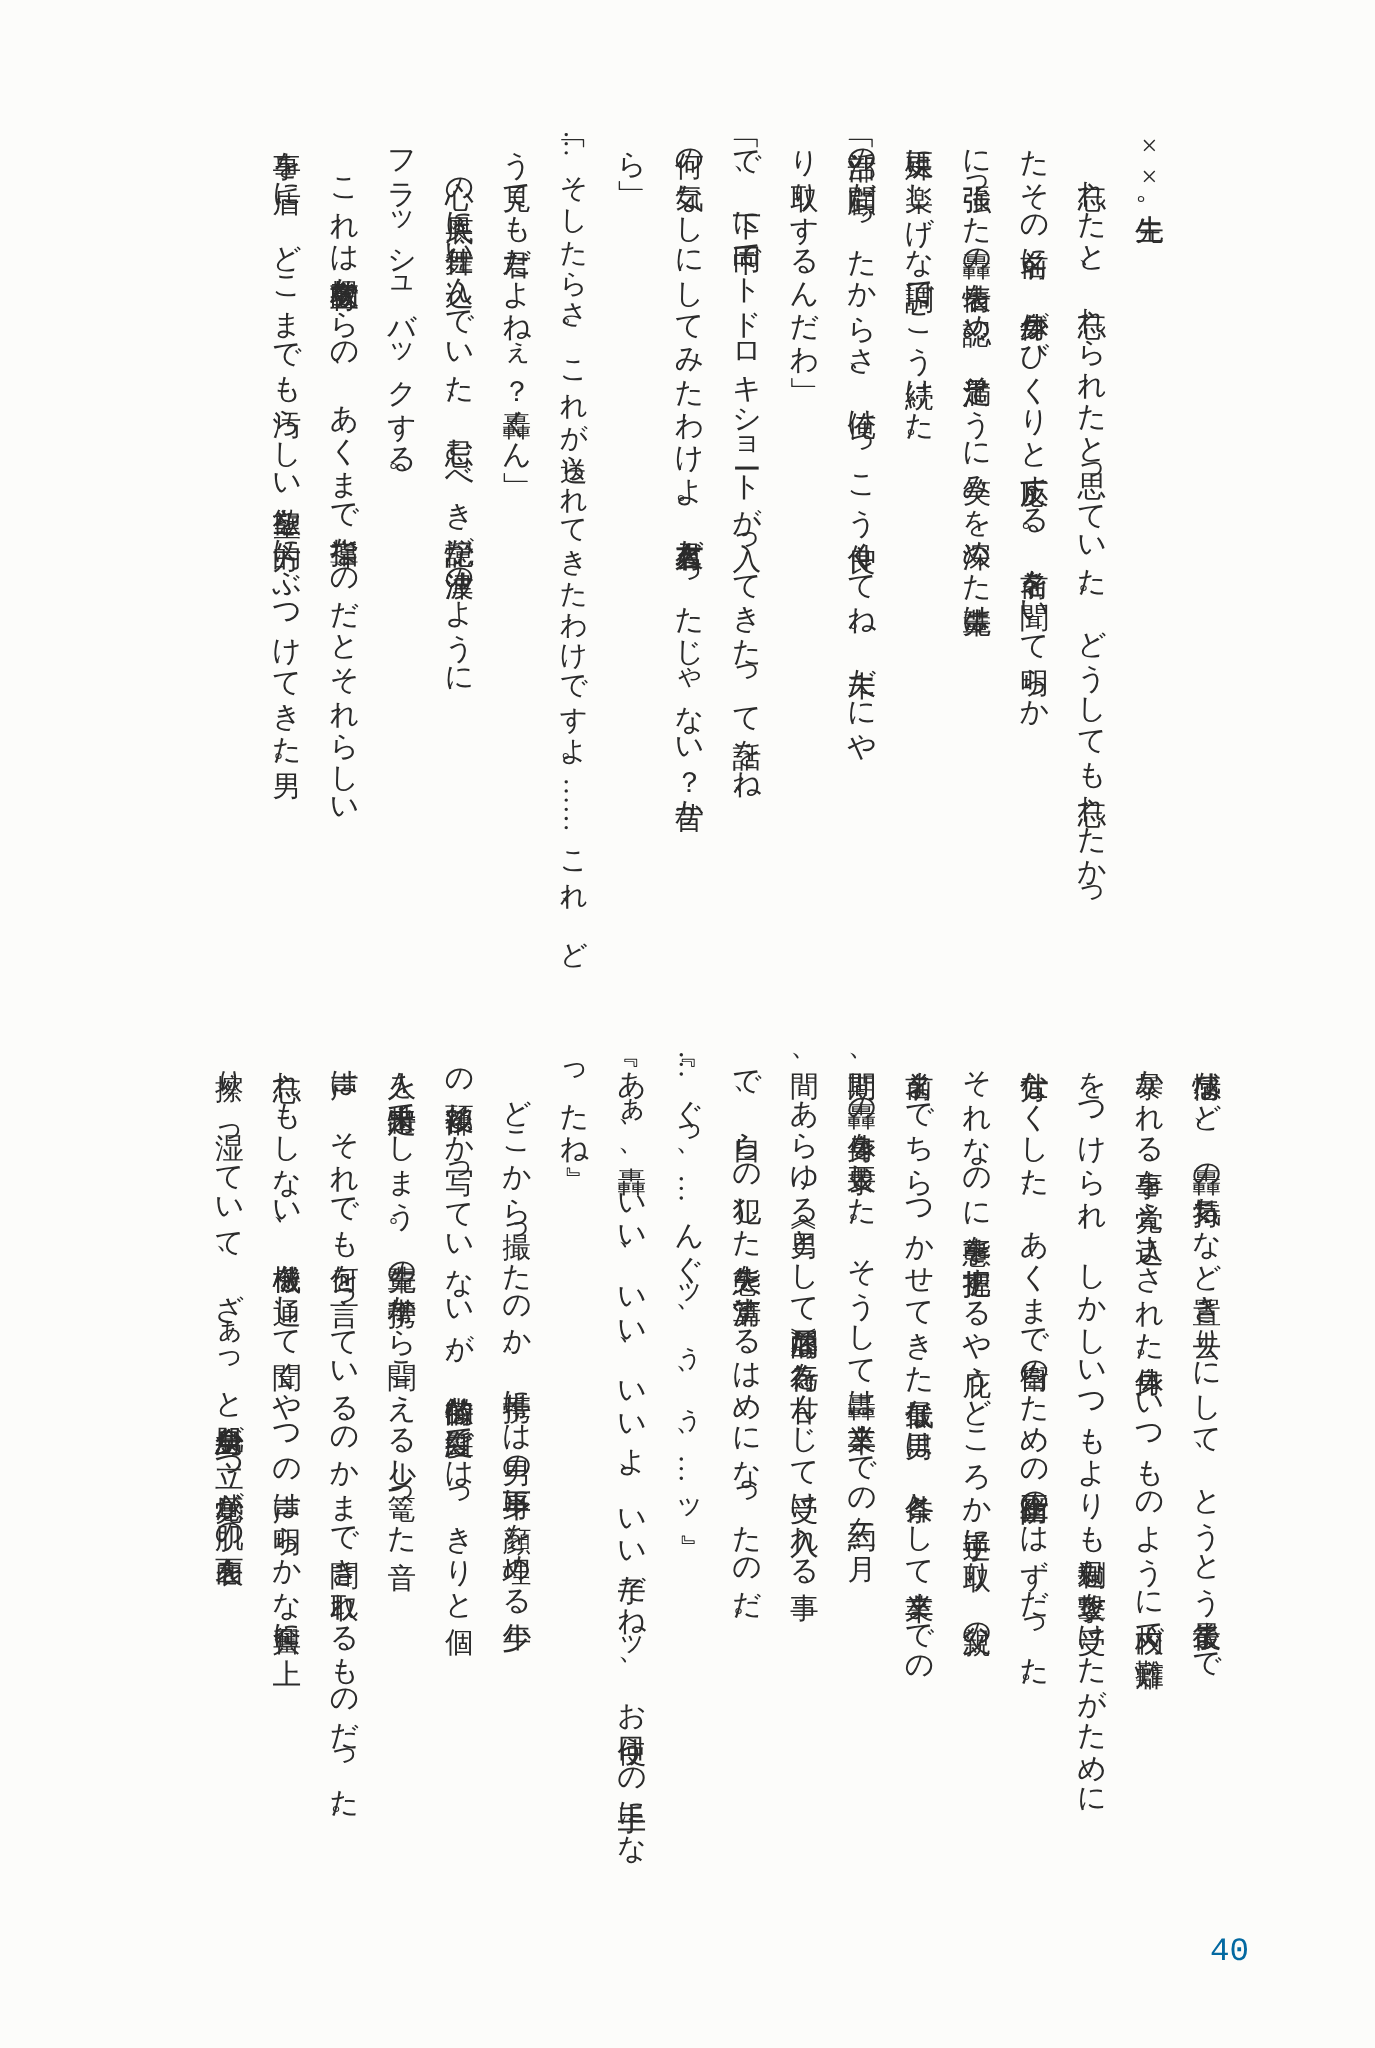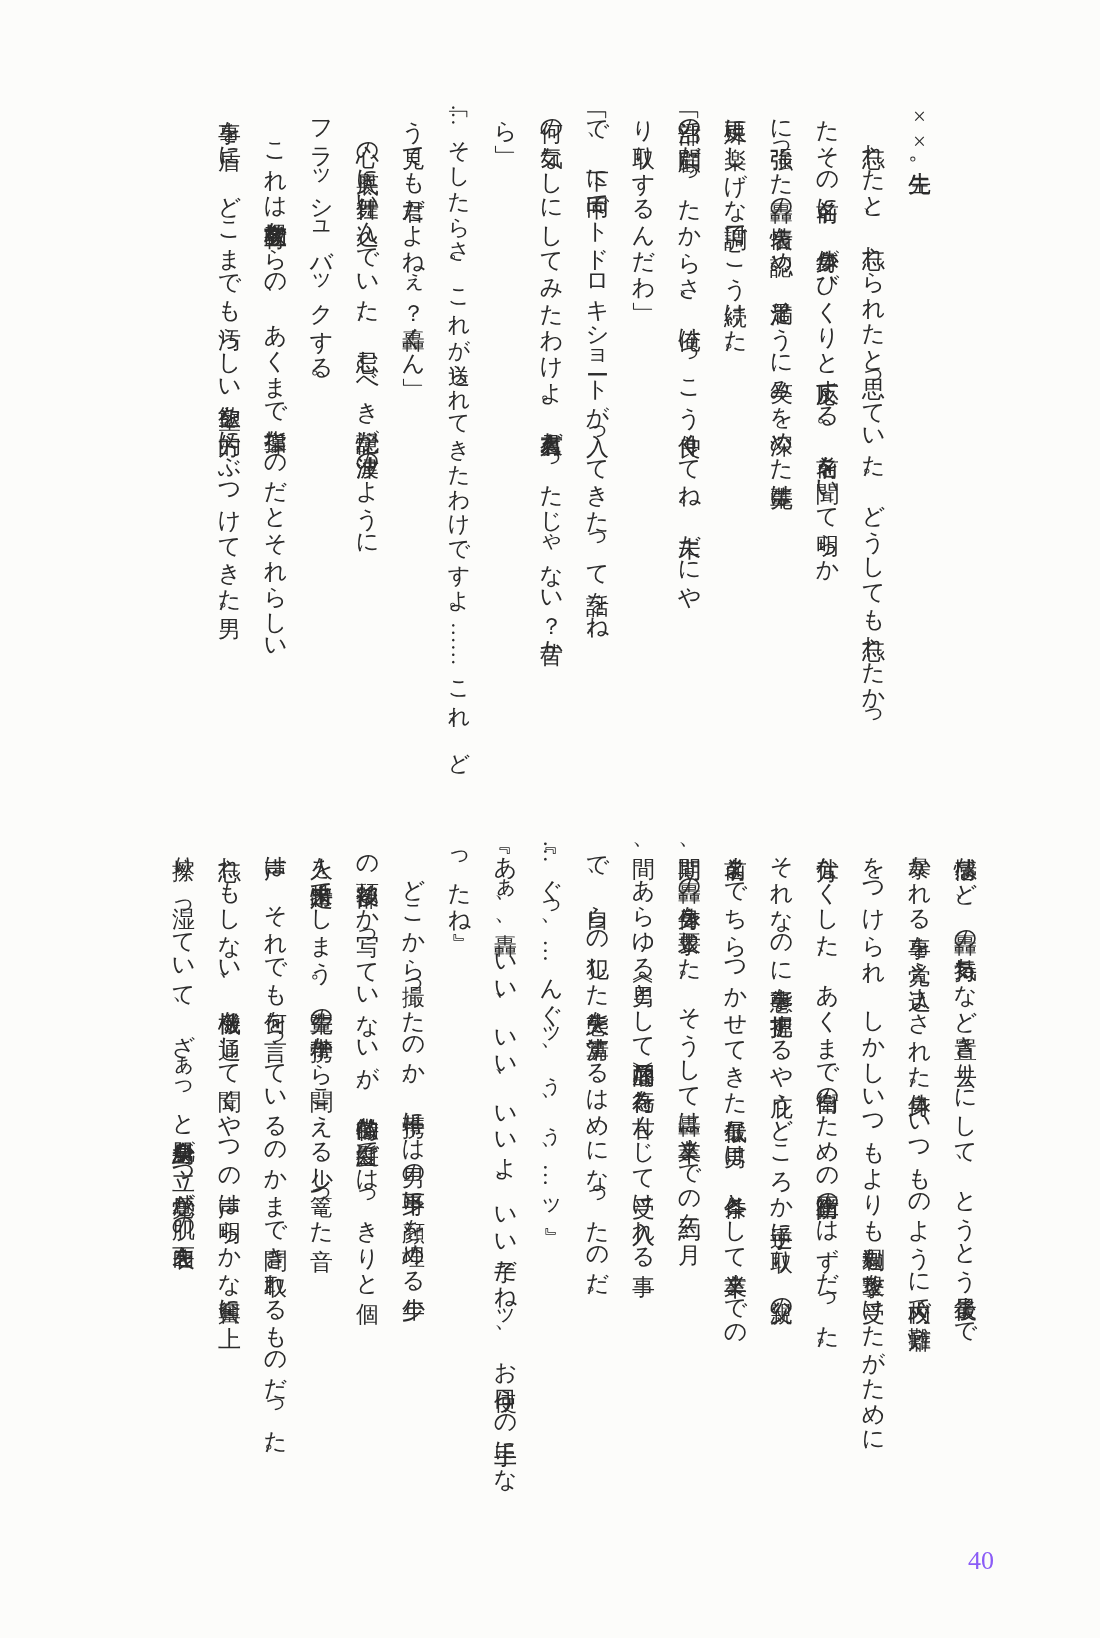--- a/index.html
+++ b/index.html
@@ -40,23 +40,23 @@
     height: 100%;
     line-height: 46px;      
     font-size: 23px;
     letter-spacing: 0;
     white-space: nowrap;
   }
   .page-number {
     position: absolute;
     left: 968px;
     top: 1546px;
-    font-family: Liberation Serif, serif;
+    font-family: Liberation Mono, monospace;
     font-size: 26px;
-    color: #8b5cf6;
+    color: #0369a1;
   }
 </style>
 </head>
 <body>
 
 <div class="page">
 
   <div class="vblock block-top">
       <div class="line">××先生。</div>
       <div class="line"></div>

